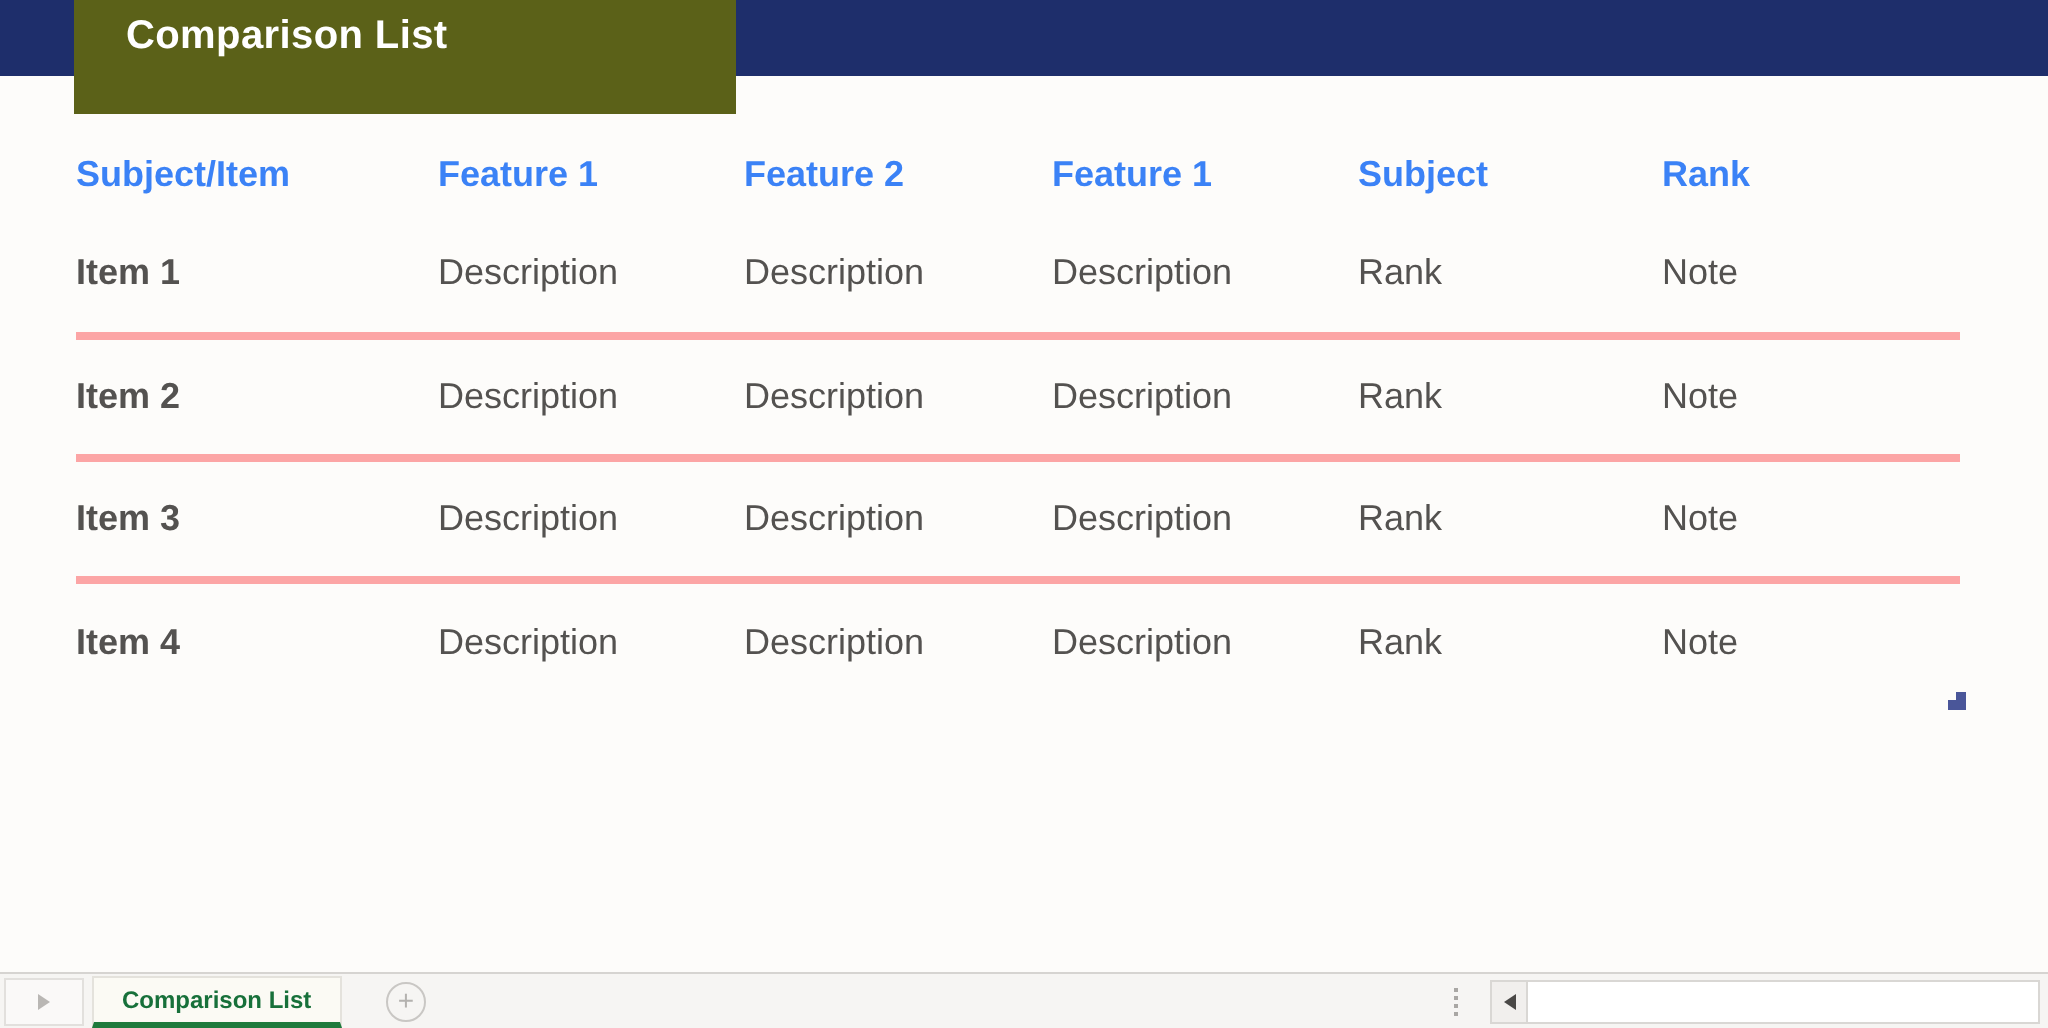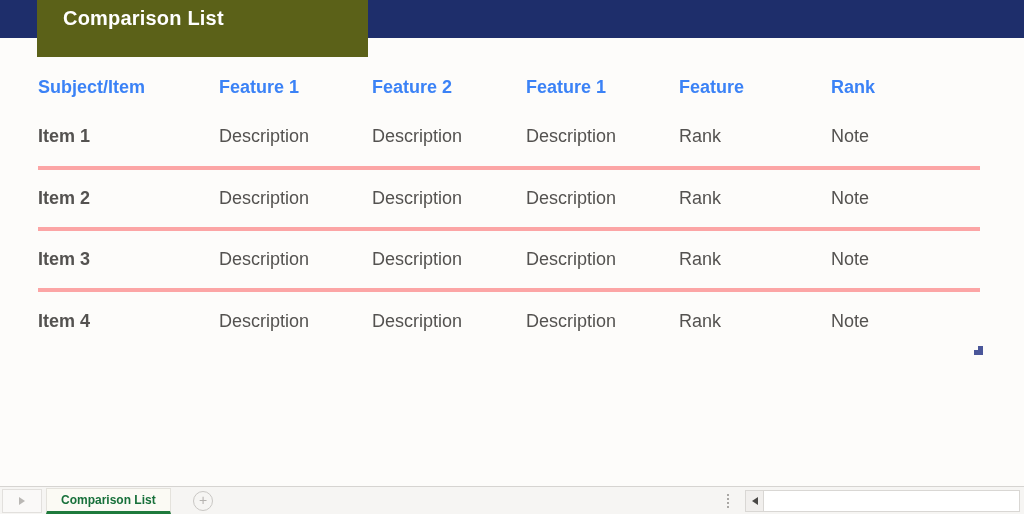--- a/index.html
+++ b/index.html
@@ -242,21 +242,21 @@
         <col class="c-f3">
           <col class="c-rank">
           <col class="c-notes">
       </colgroup>
       <thead>
         <tr>
           <th>Subject/Item</th>
           <th>Feature 1</th>
           <th>Feature 2</th>
           <th>Feature 1</th>
-          <th>Feature</th>
+          <th>Subject</th>
           <th>Rank</th>
         </tr>
       </thead>
       <tbody>
         <tr>
           <td class="item-cell">Item 1</td>
           <td>Description</td>
           <td>Description</td>
           <td>Description</td>
           <td>Rank</td>

